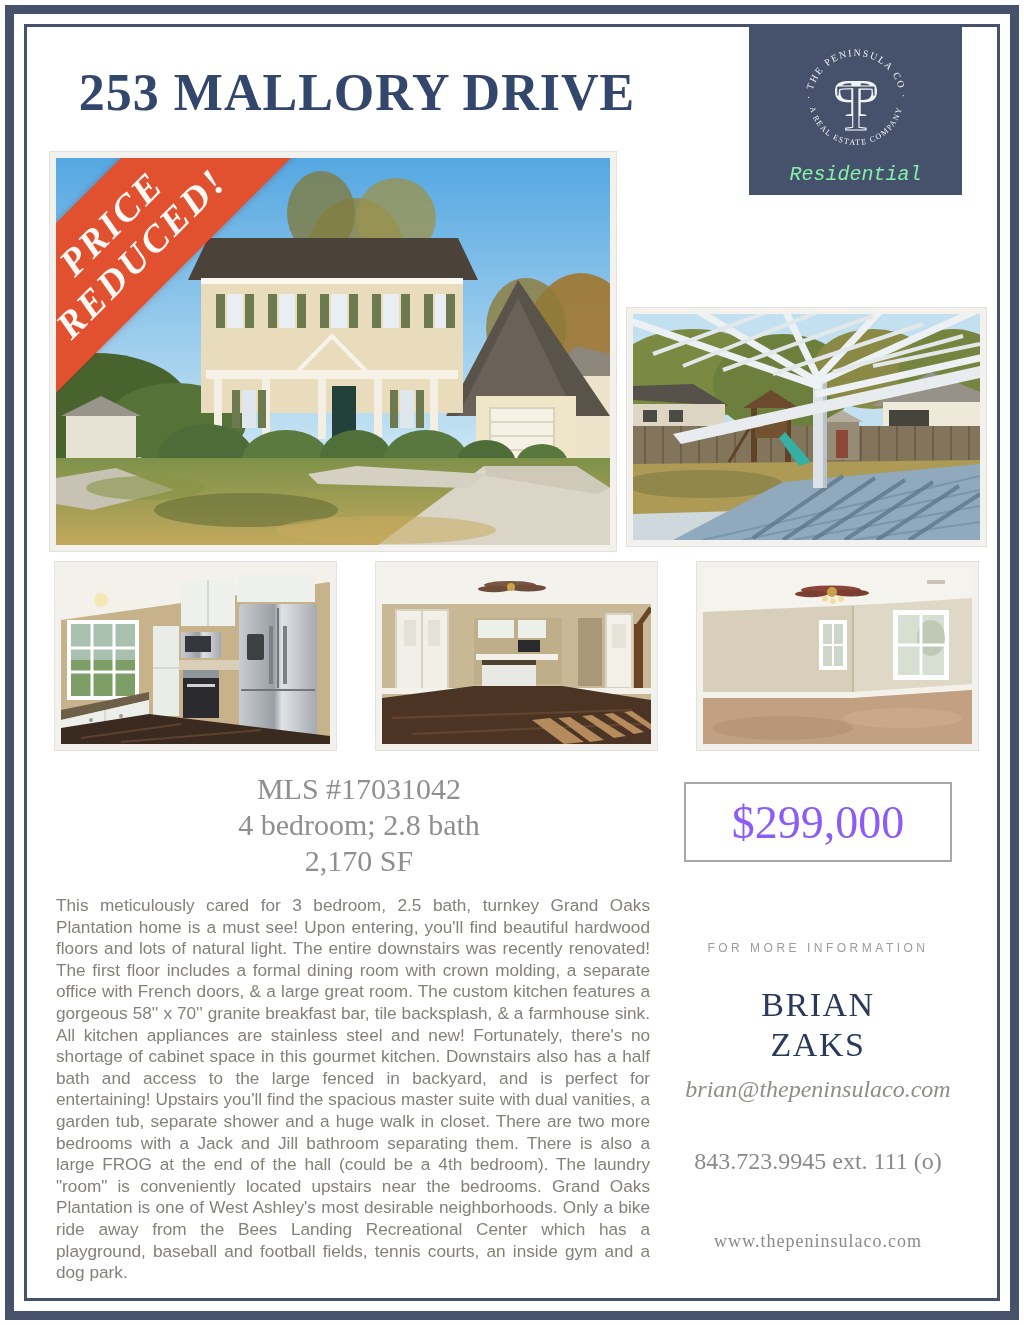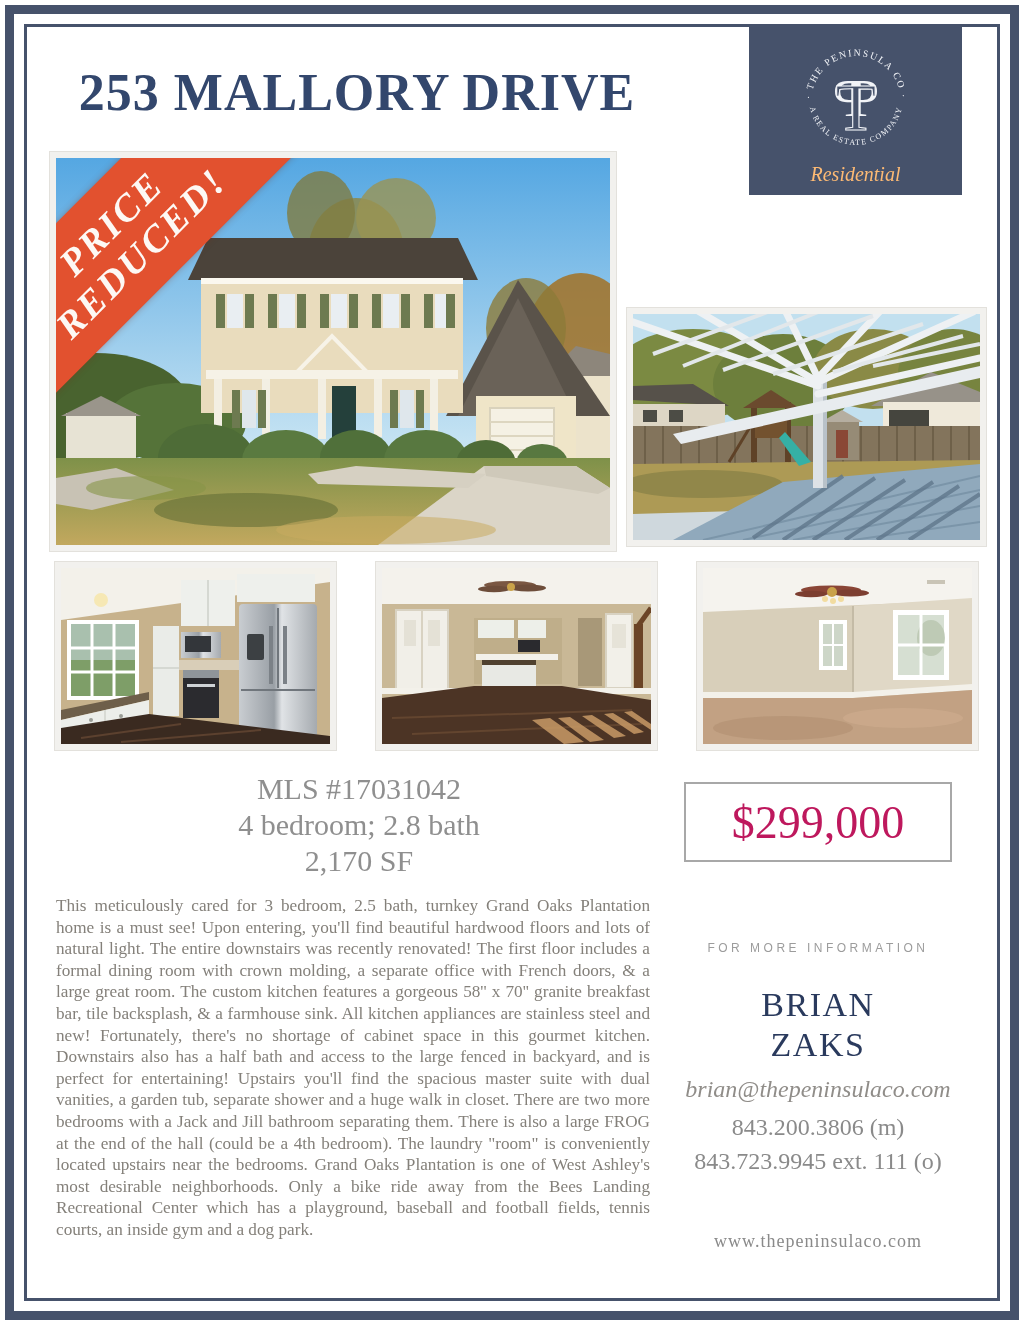--- a/index.html
+++ b/index.html
@@ -6,21 +6,21 @@
   .page{width:1024px;height:1325px;background:#fff;box-sizing:border-box;padding:5px;font-family:"Liberation Serif",serif;}
   .frame-outer{width:100%;height:100%;box-sizing:border-box;border:9px solid #46526b;padding:10px;}
   .frame-inner{width:100%;height:100%;box-sizing:border-box;border:3px solid #46526b;position:relative;overflow:hidden;background:#fff;}
 
   .page-title{position:absolute;left:20px;top:36px;width:620px;text-align:center;
     font-size:52px;font-weight:bold;color:#33476d;letter-spacing:1px;font-family:"Liberation Serif",serif;}
 
   .logo-box{position:absolute;left:722px;top:0;width:213px;height:168px;background:#46526b;text-align:center;}
   .logo-box svg{margin-top:4px;}
   .logo-division{position:absolute;bottom:9px;left:0;width:100%;text-align:center;
-    font-style:italic;font-size:20px;color:#fdba74;font-family:Liberation Serif, serif;}
+    font-style:italic;font-size:20px;color:#86efac;font-family:Liberation Mono, monospace;}
 
   .photo-frame{position:absolute;box-sizing:border-box;background:#f2f1ee;border:1px solid #e3e1dc;padding:6px;}
   .photo-canvas{position:relative;width:100%;height:100%;overflow:hidden;background:#cfd8dd;}
   .photo-canvas svg{display:block;width:100%;height:100%;}
 
   .ph-main{left:22px;top:124px;width:568px;height:401px;}
   .ph-backyard{left:599px;top:280px;width:361px;height:240px;}
   .ph-kitchen{left:27px;top:534px;width:283px;height:190px;}
   .ph-living{left:348px;top:534px;width:283px;height:190px;}
   .ph-bedroom{left:669px;top:534px;width:283px;height:190px;}
@@ -29,24 +29,24 @@
     transform:rotate(-45deg);display:flex;flex-direction:column;align-items:center;justify-content:center;
     box-shadow:0 0 6px rgba(120,40,20,.35);}
   .ribbon span{display:block;color:#fdf8f4;font-style:italic;font-weight:bold;
     font-size:38px;line-height:42px;letter-spacing:3px;font-family:"Liberation Serif",serif;}
 
   .mls-block{position:absolute;left:22px;top:744px;width:620px;text-align:center;
     color:#8f8f8f;font-size:30px;line-height:36px;font-family:"Liberation Serif",serif;}
 
   .price-box{position:absolute;left:657px;top:755px;width:268px;height:80px;border:2px solid #a8a8a8;
     display:flex;align-items:center;justify-content:center;box-sizing:border-box;}
-  .price-box .price{font-size:46px;color:#be185d;font-family:"Liberation Serif",serif;}
+  .price-box .price{font-size:46px;color:#8b5cf6;font-family:"Liberation Serif",serif;}
 
   .description{position:absolute;left:29px;top:868px;width:594px;text-align:justify;
-    font-size:17.2px;line-height:21.6px;color:#84807a;font-family:Liberation Serif, serif;margin:0;}
+    font-size:17.2px;line-height:21.6px;color:#84807a;font-family:Liberation Sans, sans-serif;margin:0;}
 
   .rc{position:absolute;left:641px;width:300px;text-align:center;font-family:"Liberation Serif",serif;}
   .info-heading{top:914px;font-family:"Liberation Sans",sans-serif;font-size:12px;letter-spacing:3.5px;color:#9c9c9c;}
   .agent-name{top:958px;font-size:34px;line-height:40px;color:#2a3a5d;letter-spacing:1.5px;}
   .agent-email{top:1049px;font-style:italic;font-size:24px;color:#908d89;}
   .agent-phone-m{top:1087px;font-size:24px;color:#8a8a8a;}
   .agent-phone-o{top:1121px;font-size:24px;color:#8a8a8a;}
   .website{top:1204px;font-size:18px;color:#8a8a8a;letter-spacing:1px;}
 </style>
 </head>
@@ -412,19 +412,18 @@
       </div>
 
       <p class="description">This meticulously cared for 3 bedroom, 2.5 bath, turnkey Grand Oaks Plantation home is a must see! Upon entering, you'll find beautiful hardwood floors and lots of natural light. The entire downstairs was recently renovated! The first floor includes a formal dining room with crown molding, a separate office with French doors, &amp; a large great room. The custom kitchen features a gorgeous 58'' x 70'' granite breakfast bar, tile backsplash, &amp; a farmhouse sink. All kitchen appliances are stainless steel and new! Fortunately, there's no shortage of cabinet space in this gourmet kitchen. Downstairs also has a half bath and access to the large fenced in backyard, and is perfect for entertaining! Upstairs you'll find the spacious master suite with dual vanities, a garden tub, separate shower and a huge walk in closet. There are two more bedrooms with a Jack and Jill bathroom separating them. There is also a large FROG at the end of the hall (could be a 4th bedroom). The laundry "room" is conveniently located upstairs near the bedrooms. Grand Oaks Plantation is one of West Ashley's most desirable neighborhoods. Only a bike ride away from the Bees Landing Recreational Center which has a playground, baseball and football fields, tennis courts, an inside gym and a dog park.</p>
 
       <div class="rc info-heading">FOR MORE INFORMATION</div>
       <div class="rc agent-email">brian@thepeninsulaco.com</div>
       <div class="rc agent-name">
         <div>BRIAN</div>
         <div>ZAKS</div>
       </div>
-      <div class="rc agent-phone-m">843.200.3806 (m)</div>
       <div class="rc agent-phone-o">843.723.9945 ext. 111 (o)</div>
       <div class="rc website">www.thepeninsulaco.com</div>
 
     </div>
   </div>
 </div>
 
 </body></html>

